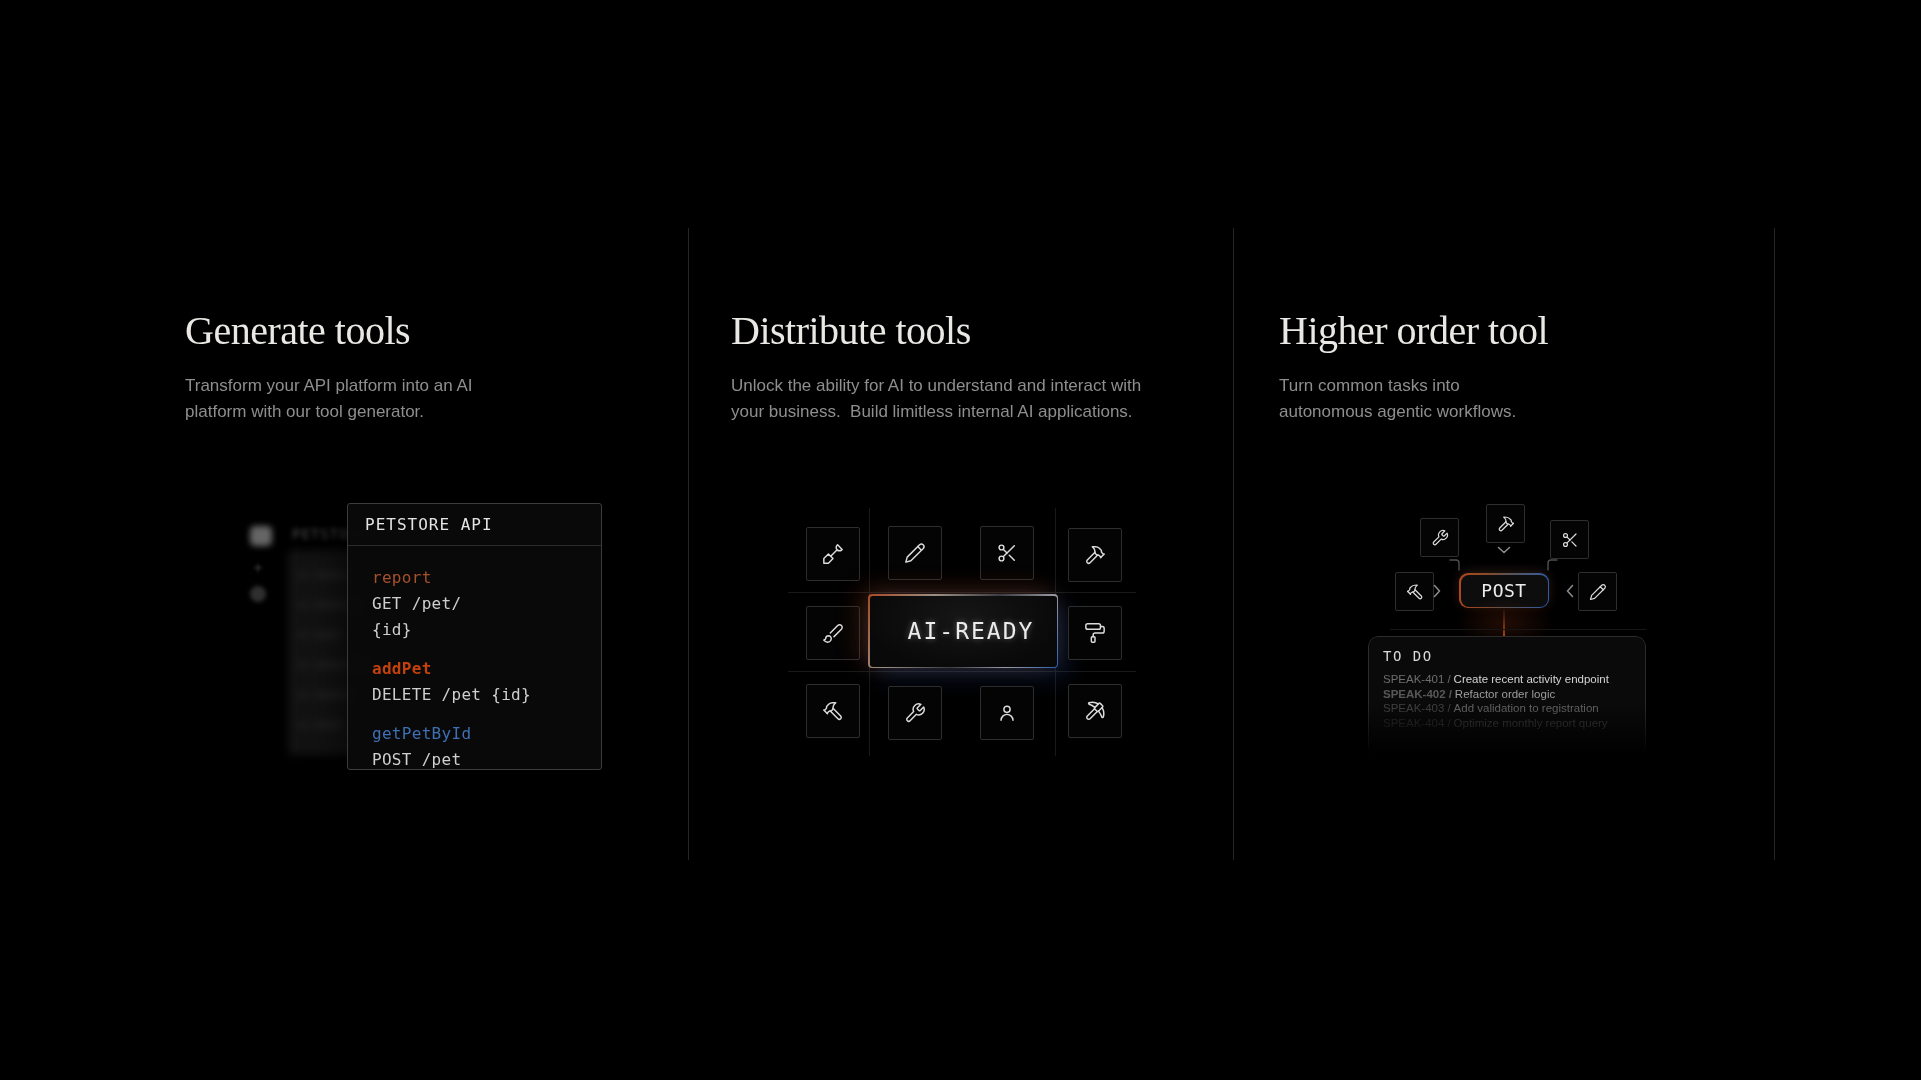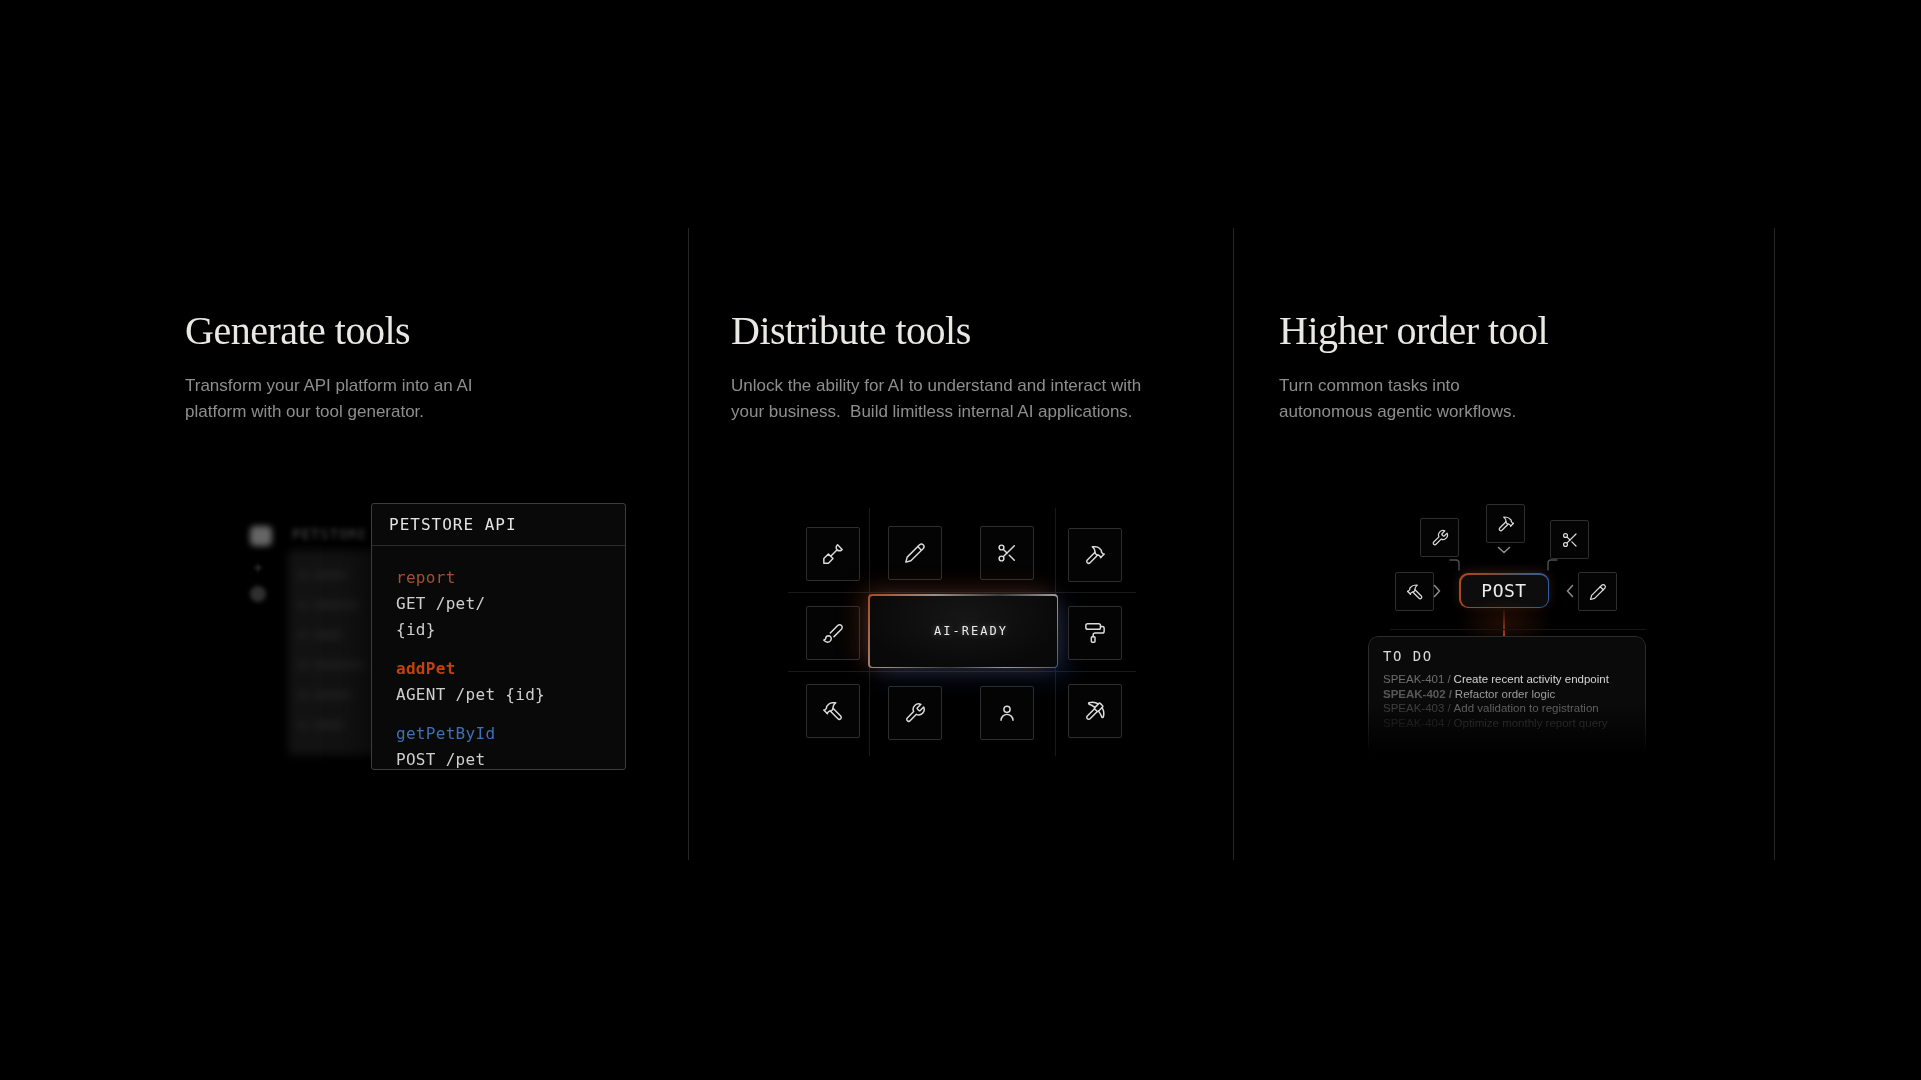--- a/index.html
+++ b/index.html
@@ -23,21 +23,21 @@
                font-size:14px;letter-spacing:1px;color:#4d4d4d;filter:blur(2.5px);}
   .ghost-plus{position:absolute;left:15px;top:46px;font-size:17px;color:#3c3c3c;filter:blur(1.5px);}
   .ghost-circle{position:absolute;left:12px;top:74px;width:16px;height:16px;border-radius:50%;
                 background:#2f2f2f;filter:blur(2px);}
   .ghost-panel{position:absolute;left:50px;top:38px;width:130px;height:205px;border-radius:6px;
                background:#121212;filter:blur(4px);}
   .ghost-row{position:absolute;left:10px;height:6px;border-radius:3px;background:#262626;opacity:.8;}
 
   .api-card{position:absolute;left:347px;top:503px;width:253px;height:265px;z-index:2;
             background:rgba(10,10,10,.95);border:1px solid #3c3c3c;border-radius:3px;
-            box-shadow:0 10px 40px rgba(0,0,0,.8);margin-left:24px;}
+            box-shadow:0 10px 40px rgba(0,0,0,.8);}
   .api-card-header{height:41px;display:flex;align-items:center;padding:0 17px;
                    border-bottom:1px solid #2a2a2a;}
   .api-card-title{font-family:"DejaVu Sans Mono",monospace;font-size:16px;letter-spacing:1px;color:#e4e4e4;}
   .api-code{padding:19px 0 0 24px;font-family:"DejaVu Sans Mono",monospace;font-size:16px;
             line-height:26px;letter-spacing:.3px;color:#cfcfcf;}
   .ep-gap{margin-top:13px;}
   .m-get{color:#a8502c;}
   .m-muted{color:#c2410c;font-weight:bold;}
   .m-post{color:#3e70b4;}
 
@@ -50,21 +50,21 @@
   .icon-sm{width:18px;height:18px;}
   .flip{transform:scaleX(-1);}
 
   .ai-ready{position:absolute;left:868px;top:594px;width:190px;height:74px;border-radius:4px;
             padding:1.5px;box-sizing:border-box;
             background:linear-gradient(125deg,#a74a23 0%,#9b9084 28%,#3c3c42 55%,#9a9aa2 78%,#2d5cae 100%);
             box-shadow:0 0 24px rgba(255,255,255,.10),-10px -6px 24px rgba(170,60,20,.22),
                        10px 10px 24px rgba(40,90,190,.20);}
   .ai-ready-inner{width:100%;height:100%;border-radius:3px;display:flex;align-items:center;
             justify-content:center;background:radial-gradient(ellipse at 50% 30%,#161616,#090909 75%);}
-  .ai-ready-label{font-family:"DejaVu Sans Mono",monospace;font-size:12px;letter-spacing:2px;
+  .ai-ready-label{font-family:"DejaVu Sans Mono",monospace;font-size:23px;letter-spacing:2px;
             color:#ececec;text-shadow:0 0 6px rgba(255,255,255,.35);margin-left:16px;}
 
   
   .tool-box-sm{position:absolute;width:37px;height:37px;border:1px solid #2e2e2e;border-radius:2px;
             background:#040404;display:flex;align-items:center;justify-content:center;}
   .connector{position:absolute;fill:none;stroke:#4f4f4f;stroke-width:1.4;stroke-linecap:round;}
   .chev{position:absolute;fill:none;stroke:#8a8a8a;stroke-width:1.6;stroke-linecap:round;stroke-linejoin:round;}
 
   .agent-box{position:absolute;left:1459px;top:573px;width:90px;height:35px;border-radius:9px;
              padding:1.5px;box-sizing:border-box;
@@ -174,21 +174,21 @@
 
 <div class="api-card">
   <div class="api-card-header">
     <span class="api-card-title">PETSTORE API</span>
   </div>
   <div class="api-code">
     <div class="m-get">report</div>
     <div>GET /pet/</div>
     <div>{id}</div>
     <div class="m-muted ep-gap">addPet</div>
-    <div>AGENT /pet {id}</div>
+    <div>DELETE /pet {id}</div>
     <div class="m-post ep-gap">getPetById</div>
     <div>POST /pet</div>
   </div>
 </div>
 
 <h2 class="heading" style="left:731px">Distribute tools</h2>
 <p class="desc" style="left:731px;width:470px">Unlock the ability for AI to understand and interact with
 your business.  Build limitless internal AI applications.</p>
 
 <div class="gridline" style="left:788px;top:592px;width:348px;height:1px"></div>

